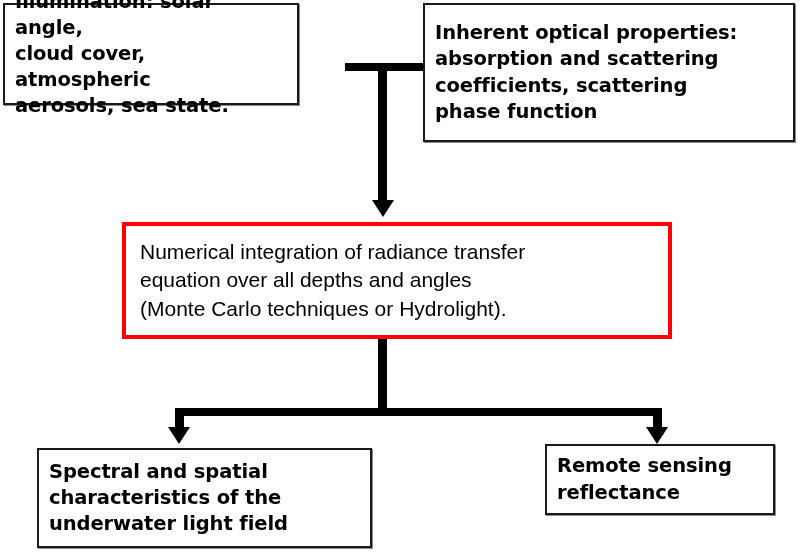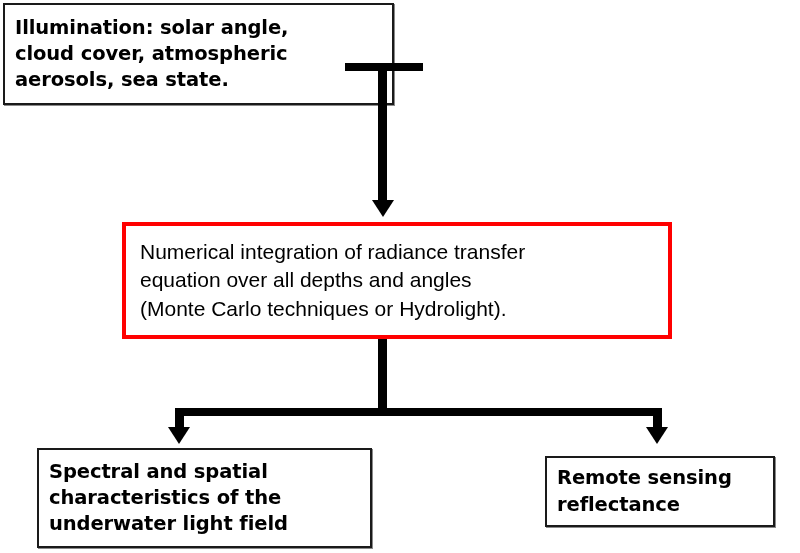--- a/index.html
+++ b/index.html
@@ -53,25 +53,25 @@
   .node-red .txt {
     font-family: "Liberation Sans", sans-serif;
     font-weight: 400;
     font-size: 21px;
     line-height: 1.36;
     color: #000000;
     padding: 0 14px;
   }
 
   
-  #box-illumination { left: 3px;   top: 3px;   width: 391px; height: 102px; }
+  #box-illumination { left: 3px;   top: 3px;   width: 296px; height: 102px; }
   #box-iop          { left: 423px; top: 3px;   width: 372px; height: 139px; }
   #box-integration  { left: 122px; top: 222px; width: 550px; height: 117px; }
   #box-spectral     { left: 37px;  top: 448px; width: 335px; height: 100px; justify-content: flex-end; }
-  #box-reflectance  { left: 545px; top: 456px; width: 230px; height: 71px; justify-content: flex-end;  }
+  #box-reflectance  { left: 545px; top: 444px; width: 230px; height: 71px; justify-content: flex-end;  }
 
   
   .bar-h, .bar-v {
     position: absolute;
     background: #000000;
   }
   .arrowhead {
     position: absolute;
     width: 0;
     height: 0;
@@ -101,20 +101,26 @@
 <body>
 
 <div id="canvas">
 
   <div class="node node-black" id="box-illumination">
     <span class="txt">Illumination: solar angle,
 cloud cover, atmospheric
 aerosols, sea state.</span>
   </div>
 
+  <div class="node node-black" id="box-iop">
+    <span class="txt">Inherent optical properties:
+absorption and scattering
+coefficients, scattering
+phase function</span>
+  </div>
 
   <div class="bar-h" id="tie-top"></div>
   <div class="bar-v" id="trunk-top"></div>
   <div class="arrowhead" id="trunk-top-head"></div>
 
   <div class="node node-red" id="box-integration">
     <span class="txt">Numerical integration of radiance transfer
 equation over all depths and angles
 (Monte Carlo techniques or Hydrolight).</span>
   </div>

